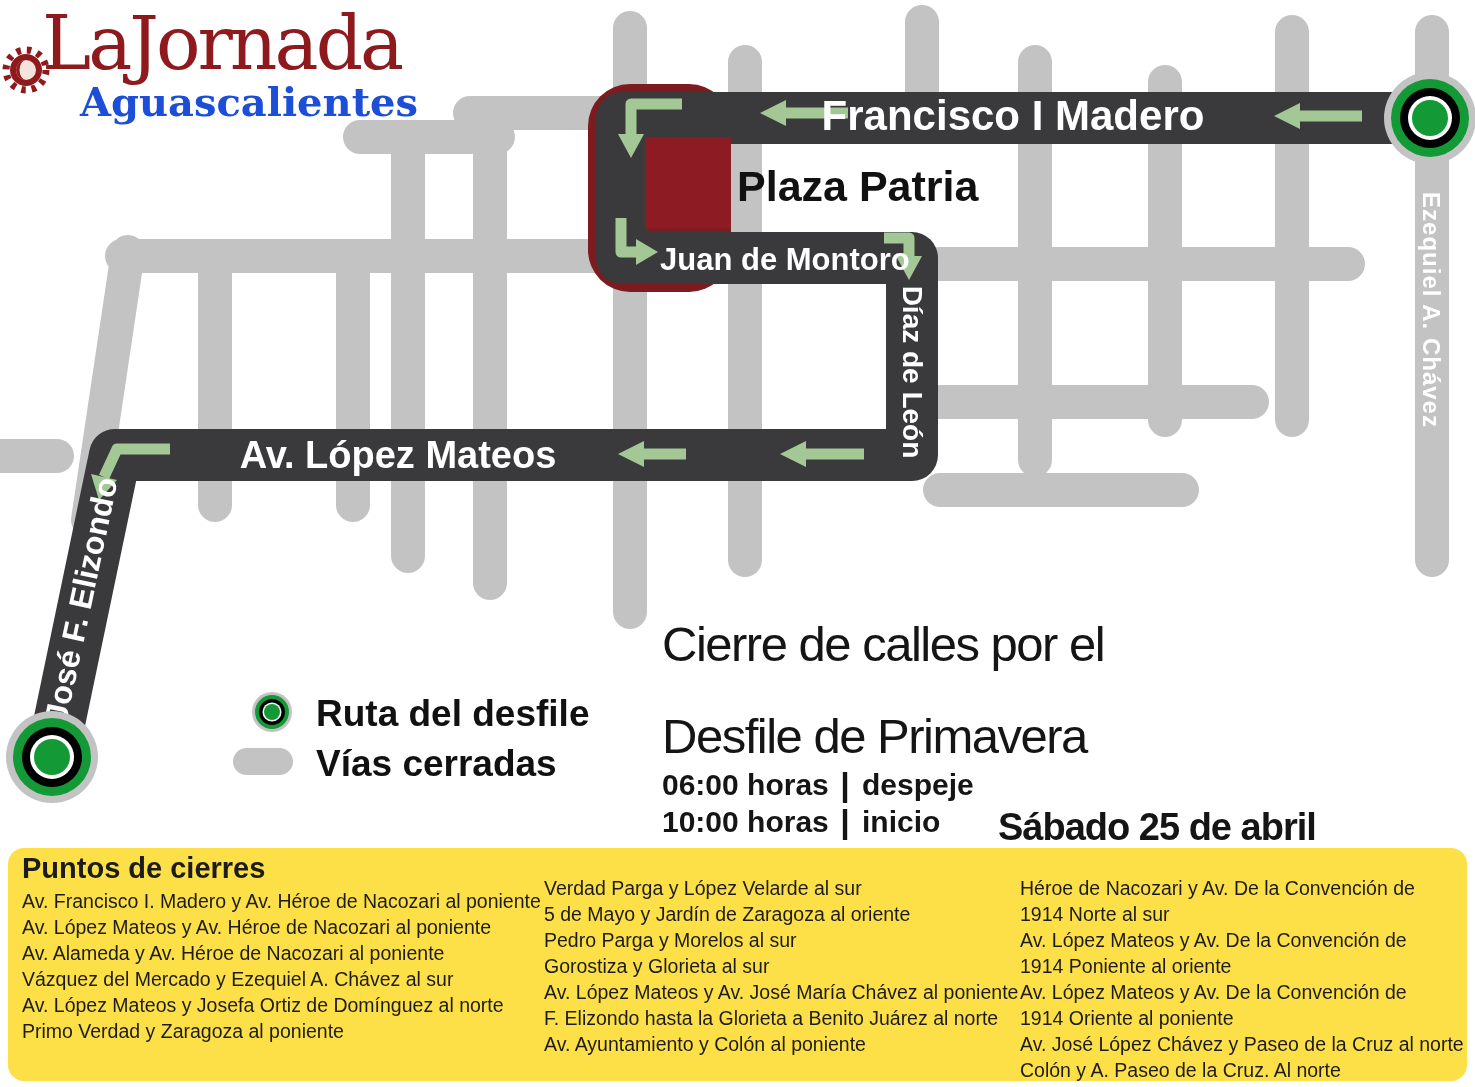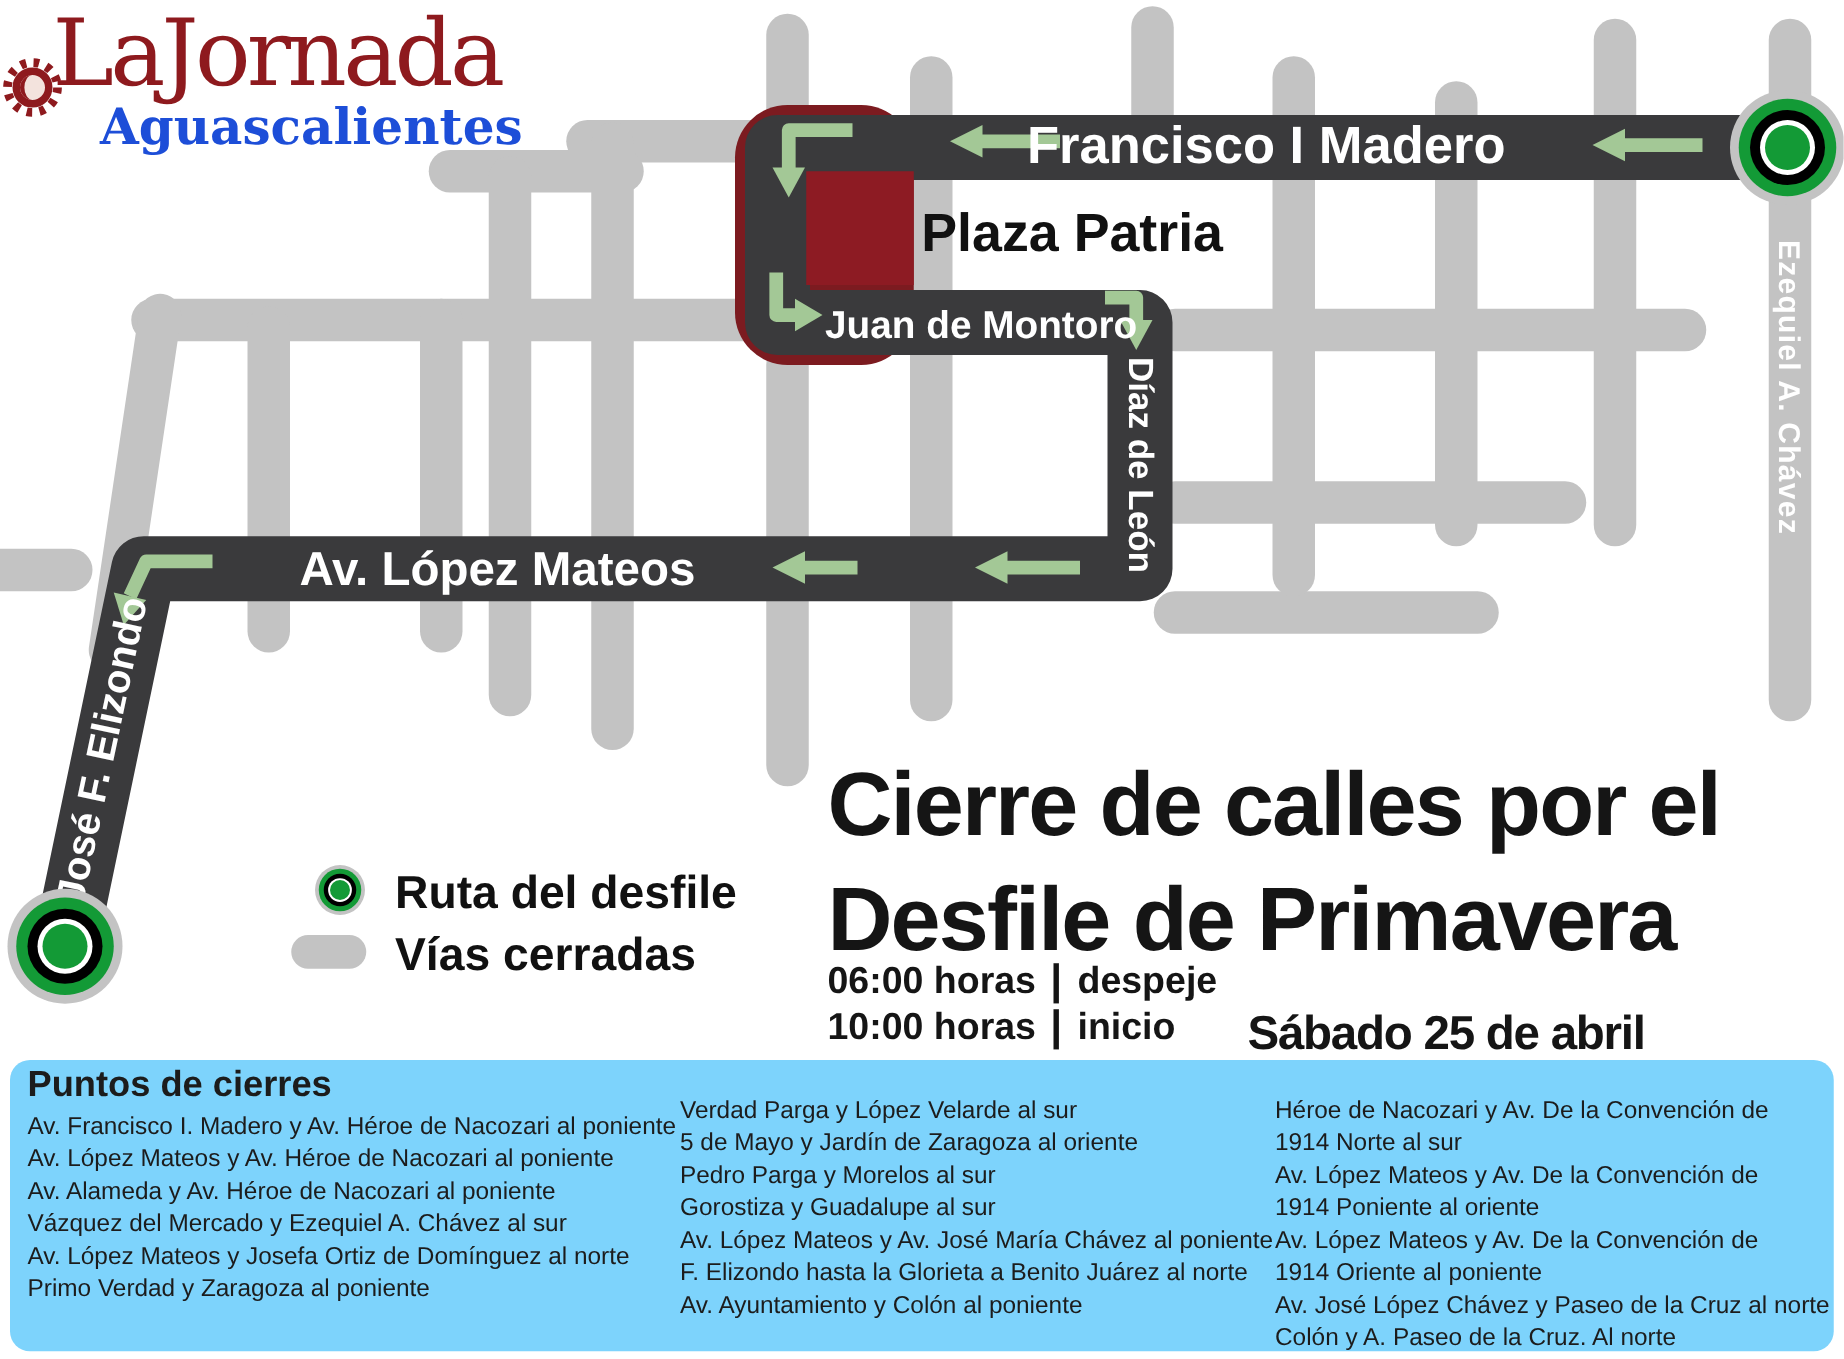--- a/index.html
+++ b/index.html
@@ -10,31 +10,31 @@
   .logo{position:absolute;left:0;top:6px;width:470px;height:110px;}
   .logo-sun{position:absolute;left:2px;top:34px;}
   .logo-title{position:absolute;left:42px;top:-6px;width:416px;
       font-family:"DejaVu Serif","Liberation Serif",serif;font-weight:normal;
       font-size:74px;letter-spacing:-3px;color:#8e1a1e;white-space:nowrap;}
   .logo-sub{position:absolute;left:42px;top:72px;width:414px;text-align:center;
       font-family:"DejaVu Serif","Liberation Serif",serif;font-weight:bold;
       font-size:40px;color:#1d4ed8;}
   
   .headline{position:absolute;left:662px;top:598px;width:700px;color:#151515;}
-  .headline .l1,.headline .l2{font-weight:bold;font-size:72px;letter-spacing:-1.5px;line-height:92px;white-space:nowrap;}
+  .headline .l1,.headline .l2{font-weight:normal;font-size:49px;letter-spacing:-1.5px;line-height:92px;white-space:nowrap;}
   .sched{position:absolute;left:662px;top:766px;font-weight:bold;font-size:30px;color:#151515;}
   .sched-row{display:flex;height:37px;align-items:center;}
   .sched-time{width:172px;}
   .sched-pipe{width:22px;text-align:center;font-size:34px;}
   .sched-label{margin-left:6px;}
   .date{position:absolute;left:998px;top:806px;font-weight:bold;font-size:38px;
         letter-spacing:-1px;color:#151515;white-space:nowrap;}
   
   .panel{position:absolute;left:8px;top:848px;width:1459px;height:233px;
-         background:#7dd3fc;border-radius:16px;color:#1c1c1c;}
+         background:#fde047;border-radius:16px;color:#1c1c1c;}
   .panel-heading{position:absolute;left:14px;top:4px;font-weight:bold;font-size:29px;}
   .closure-col{position:absolute;font-size:19.5px;line-height:26px;}
   .closure-col div{white-space:nowrap;}
   .col1{left:14px;top:40px;}
   .col2{left:536px;top:27px;}
   .col3{left:1012px;top:27px;}
 </style>
 </head>
 <body>
 
@@ -168,21 +168,21 @@
         <div>Av. López Mateos y Av. Héroe de Nacozari al poniente</div>
         <div>Av. Alameda y Av. Héroe de Nacozari al poniente</div>
         <div>Vázquez del Mercado y Ezequiel  A. Chávez al sur</div>
         <div>Av. López Mateos y Josefa Ortiz de Domínguez al norte</div>
         <div>Primo Verdad y Zaragoza al poniente</div>
       </div>
     <div class="closure-col col2">
         <div>Verdad Parga y López Velarde  al sur</div>
         <div>5 de Mayo y Jardín de Zaragoza al oriente</div>
         <div>Pedro Parga y Morelos al sur</div>
-        <div>Gorostiza y Guadalupe al sur</div>
+        <div>Gorostiza y Glorieta al sur</div>
         <div>Av. López Mateos y Av. José María Chávez al poniente</div>
         <div>F. Elizondo hasta la Glorieta a Benito Juárez al norte</div>
         <div>Av. Ayuntamiento y Colón al poniente</div>
       </div>
     <div class="closure-col col3">
         <div>Héroe de Nacozari y Av. De la Convención de</div>
         <div>1914 Norte al sur</div>
         <div>Av. López Mateos y Av. De la Convención de</div>
         <div>1914 Poniente al oriente</div>
         <div>Av. López Mateos y Av. De la Convención de</div>

